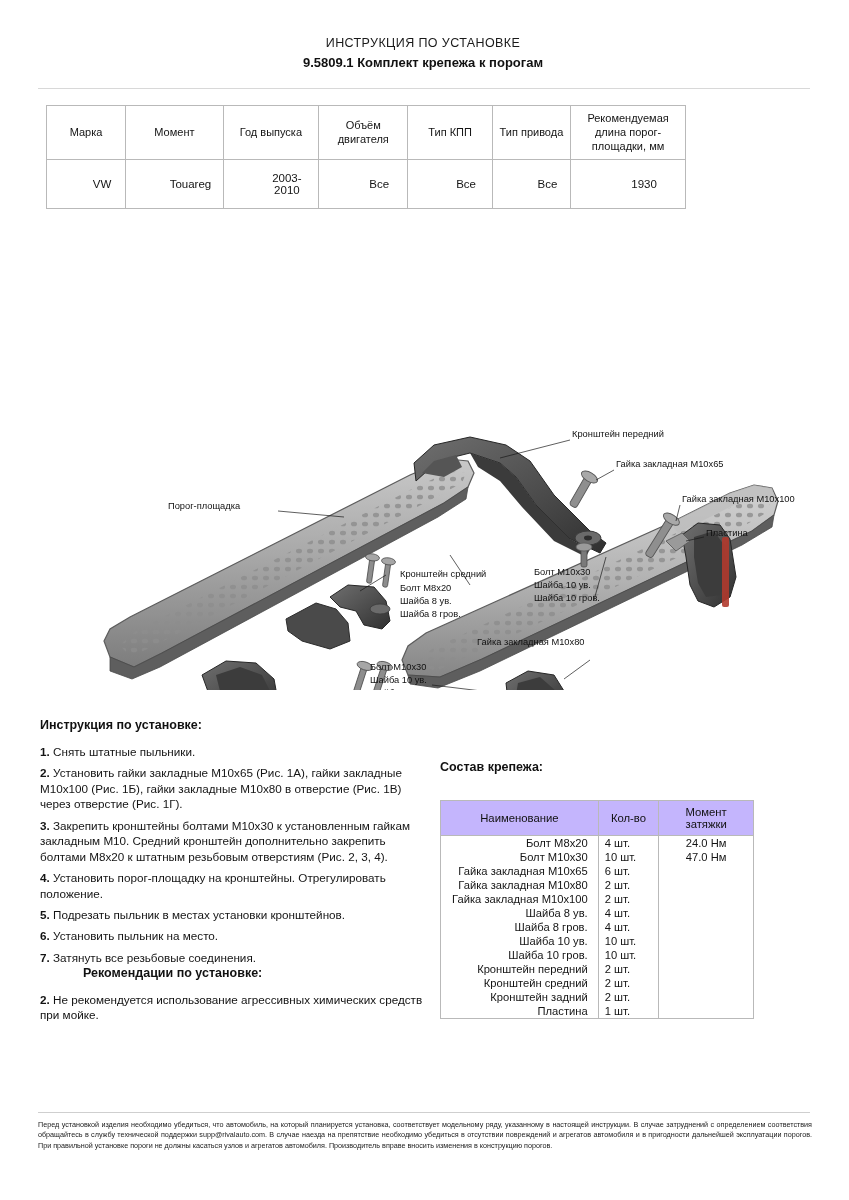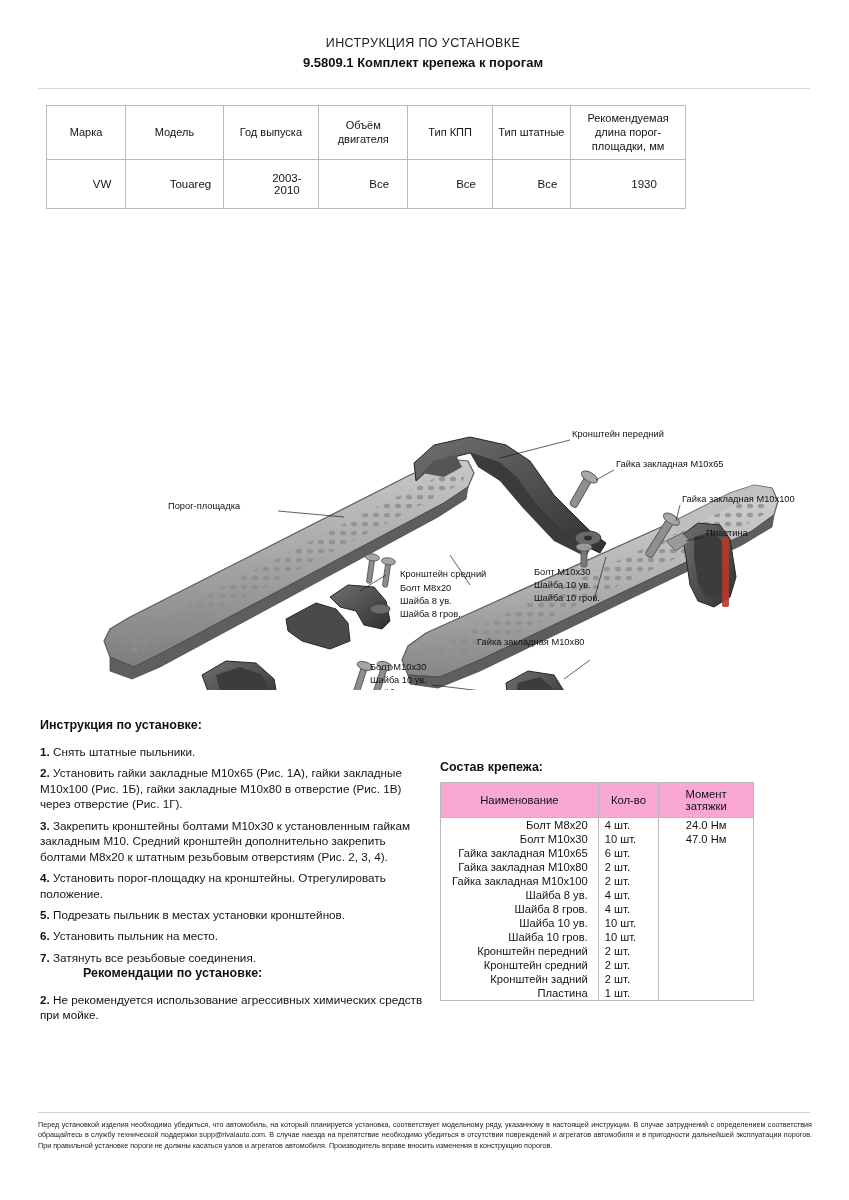--- a/index.html
+++ b/index.html
@@ -122,28 +122,28 @@
     line-height: 1.32;
   }
 
   
   .parts-block {
     position: absolute;
     left: 440px;
     top: 760px;
     width: 314px;
   }
-  .parts-block .sec-title { margin-bottom: 8px; }
+  .parts-block .sec-title { margin-bottom: 26px; }
   .parts-table {
     border-collapse: collapse;
     width: 314px;
     font-size: 11.2px;
   }
   .parts-table th {
-    background: #f9a8d4;
+    background: #c4b5fd;
     border: 1px solid #b9b9b9;
     font-weight: normal;
     padding: 5px 6px;
     text-align: center;
     font-size: 11.3px;
     color: #111;
   }
   .parts-table td {
     border-left: 1px solid #b9b9b9;
     border-right: 1px solid #b9b9b9;
@@ -192,25 +192,25 @@
   <div class="header">
     <div class="title-small">ИНСТРУКЦИЯ ПО УСТАНОВКЕ</div>
     <div class="title-bold">9.5809.1 Комплект крепежа к порогам</div>
   </div>
   <div class="rule-top"></div>
 
   <table class="spec-table">
     <thead>
       <tr>
         <th style="width:95px;">Марка</th>
-        <th style="width:108px;">Модель</th>
+        <th style="width:108px;">Момент</th>
         <th style="width:118px;">Год выпуска</th>
         <th style="width:117px;">Объём двигателя</th>
         <th style="width:105px;">Тип КПП</th>
-        <th style="width:92px;">Тип штатные</th>
+        <th style="width:92px;">Тип привода</th>
         <th style="width:137px;">Рекомендуемая длина порог-площадки, мм</th>
       </tr>
     </thead>
     <tbody>
       <tr>
         <td>VW</td>
         <td>Touareg</td>
         <td>2003-2010</td>
         <td>Все</td>
         <td>Все</td>

